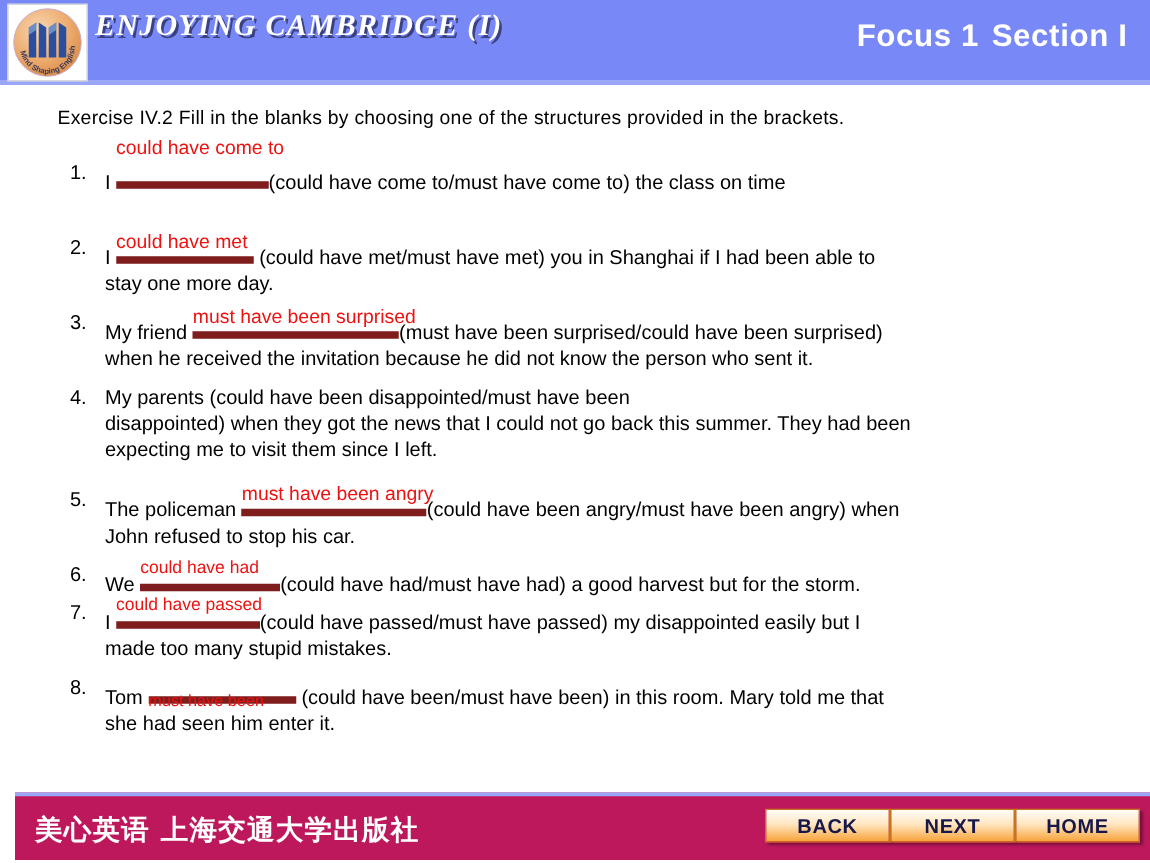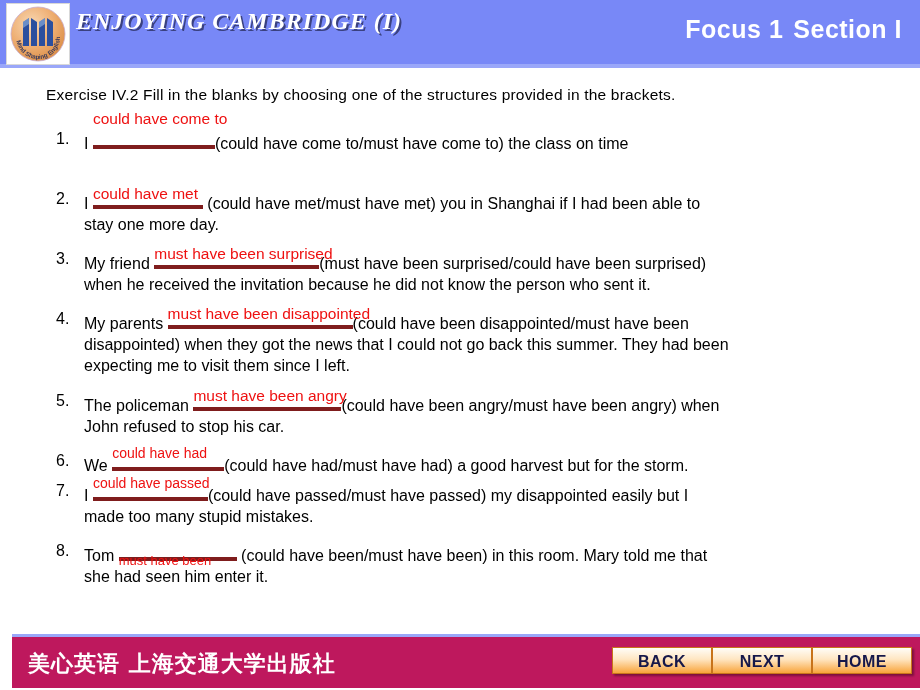--- a/index.html
+++ b/index.html
@@ -98,21 +98,21 @@
     margin-left: 28px;
     position: relative;
   }
   .line { white-space: nowrap; position: relative; }
 
   
   .blank {
     display: inline-block;
     position: relative;
     vertical-align: baseline;
-    border-bottom: 4px solid #7f1d1d;
+    border-bottom: 6px solid #7f1d1d;
     height: 17px;
   }
   
   .ans {
     position: absolute;
     left: 0;
     color: #ee1111;
     white-space: nowrap;
     font-family: "Liberation Sans", sans-serif;
   }
@@ -239,21 +239,21 @@
         <span>My friend </span><span class="blank" style="width:165px;"><span class="ans ans-on">must have been surprised</span></span><span>(must  have been surprised/could  have been surprised)</span>
       </div>
       <div class="line">when he received  the invitation  because he did not know the person who sent it.</div>
     </div>
   </div>
 
   <div class="q" style="top:236px;">
     <span class="qnum">4.</span>
     <div class="qbody">
       <div class="line">
-        <span>My parents </span><span class="blank" style="width:185px;"><span class="ans ans-on">must have been disappointed</span></span><span>(could have been disappointed/must  have been</span>
+        <span>My parents </span><span>(could have been disappointed/must  have been</span>
       </div>
       <div class="line">disappointed)  when they got the news that I could  not go back this summer.  They had been</div>
       <div class="line">expecting  me to visit them since  I left.</div>
     </div>
   </div>
 
   <div class="q" style="top:318px;">
     <span class="qnum">5.</span>
     <div class="qbody">
       <div class="line">

